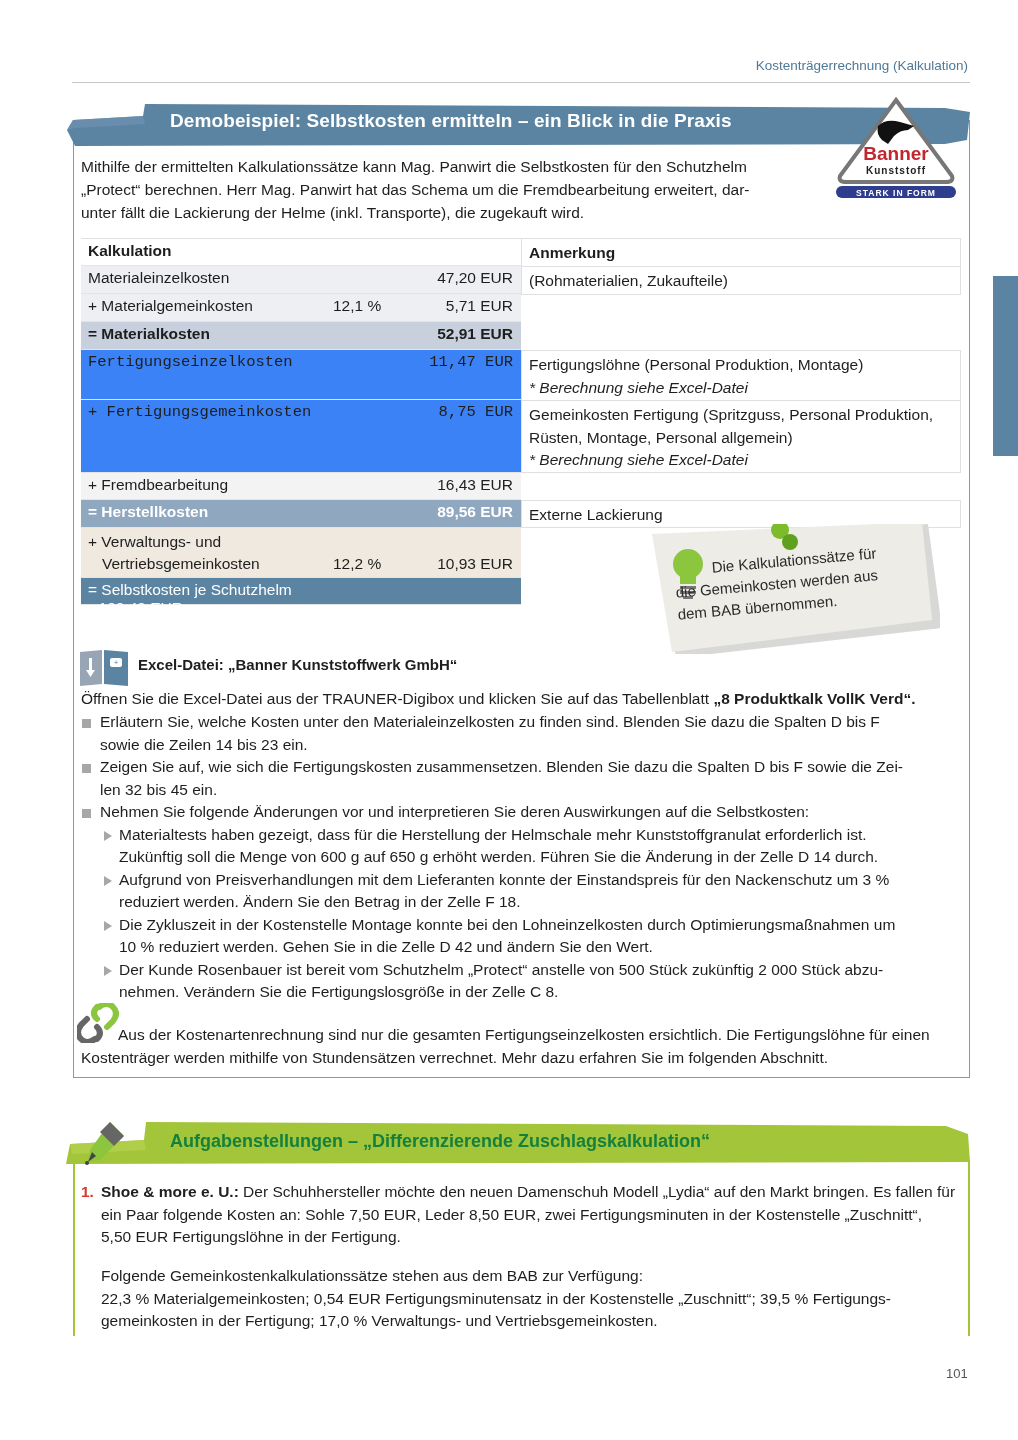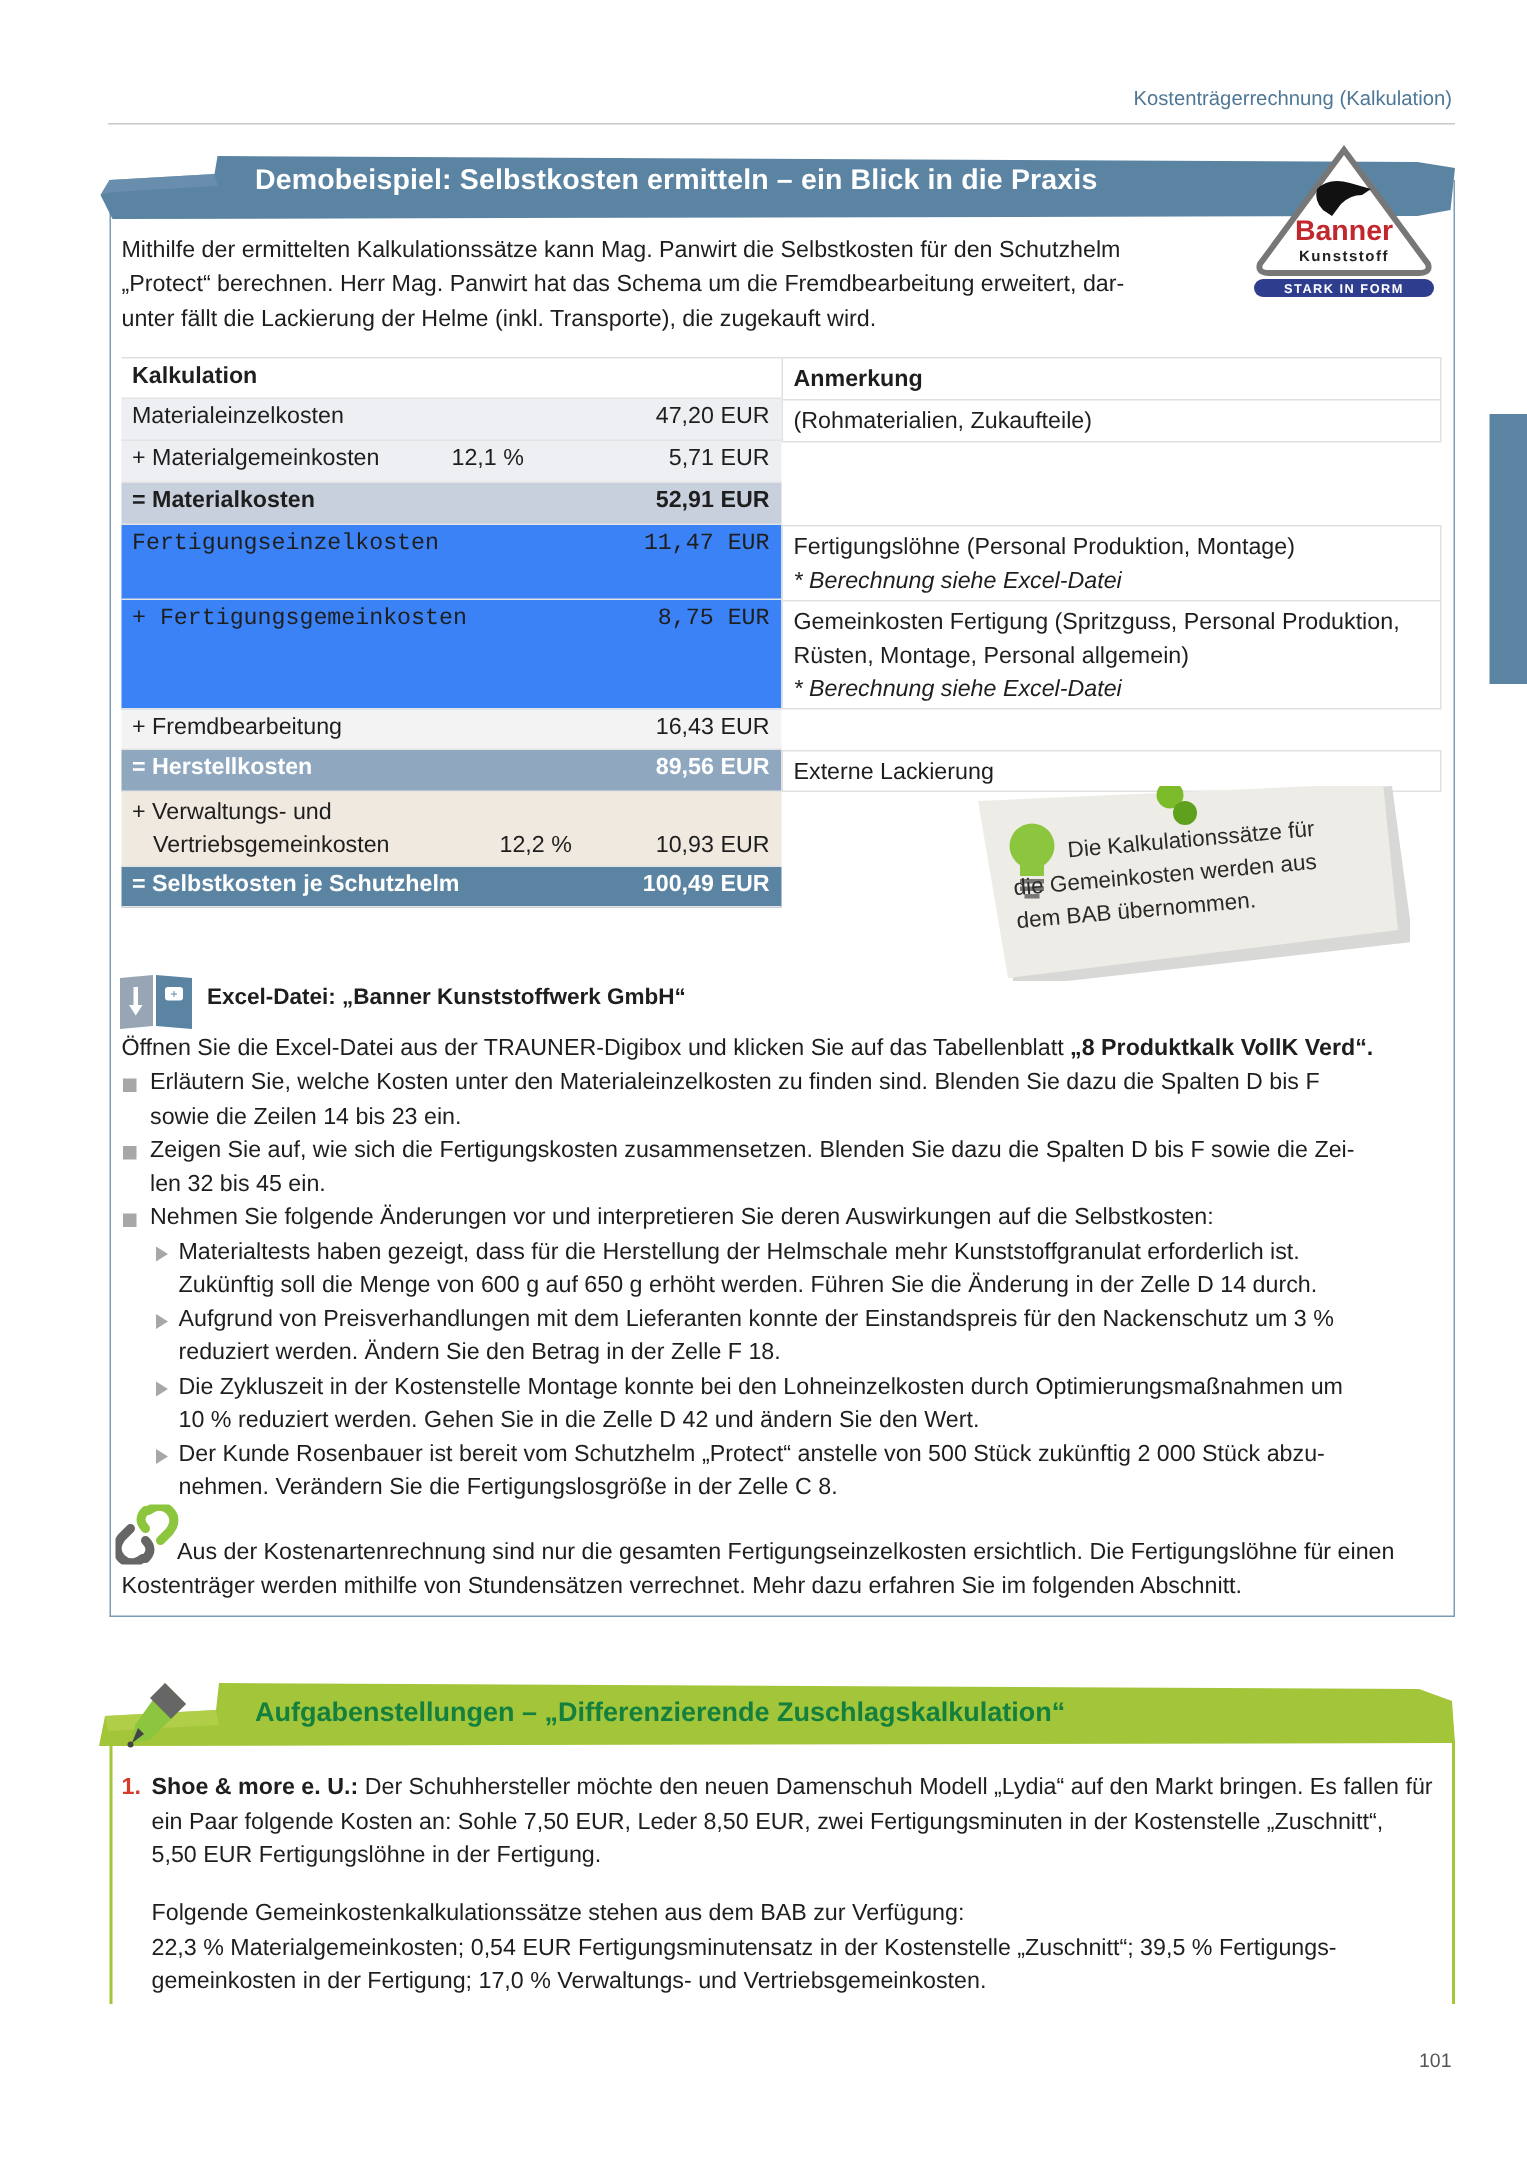--- a/index.html
+++ b/index.html
@@ -20,27 +20,27 @@
 
   .intro { position: absolute; left: 81px; top: 155px; width: 740px; font-size: 15.5px; line-height: 23px; }
 
   
   .calc { position: absolute; left: 81px; top: 238px; width: 440px; }
   .calc .row { display: flex; align-items: flex-start; padding: 3px 8px 0 7px; border-bottom: 1px solid #e4e4e4; }
   .calc .c-label { flex: 1; }
   .calc .c-pct { width: 85px; text-align: left; }
   .calc .c-amt { width: 95px; text-align: right; }
   .r-head { height: 28px; background: #fff; border-top: 1px solid #e0e0e0; font-weight: bold; }
-  .r-light { background: #eeeff2; gap: 32px; }
+  .r-light { background: #eeeff2; }
   .r-mid { background: #3b82f6; font-family: Liberation Mono, monospace; }
   .r-sum { background: #c8d0dd; font-weight: bold; }
   .r-white { background: #f3f3f3; }
   .r-herst { background: #8fa8c0; color: #fff; font-weight: bold; }
   .r-beige { background: #efe9df; }
-  .r-total { background: #5b84a3; color: #fff; font-weight: bold; }
+  .r-total { background: #5b84a3; color: #fff; font-weight: normal; flex-direction: column; }
 
   .note-col { position: absolute; left: 521px; top: 238px; width: 440px; }
   .note-cell { position: absolute; left: 0; width: 440px; border: 1px solid #e0e0e0; padding: 3px 7px; line-height: 22.5px; background: #fff; }
   .note-cell .it { font-style: italic; }
   .note-head { font-weight: bold; }
 
   
   .sticky { position: absolute; left: 650px; top: 524px; width: 290px; height: 130px; }
   .sticky-text { position: absolute; left: 673px; top: 560px; width: 240px; font-size: 15px; line-height: 22px; transform: rotate(-5deg); transform-origin: left top; color: #2a2a2a; }
   .sticky-text .first { padding-left: 38px; }

